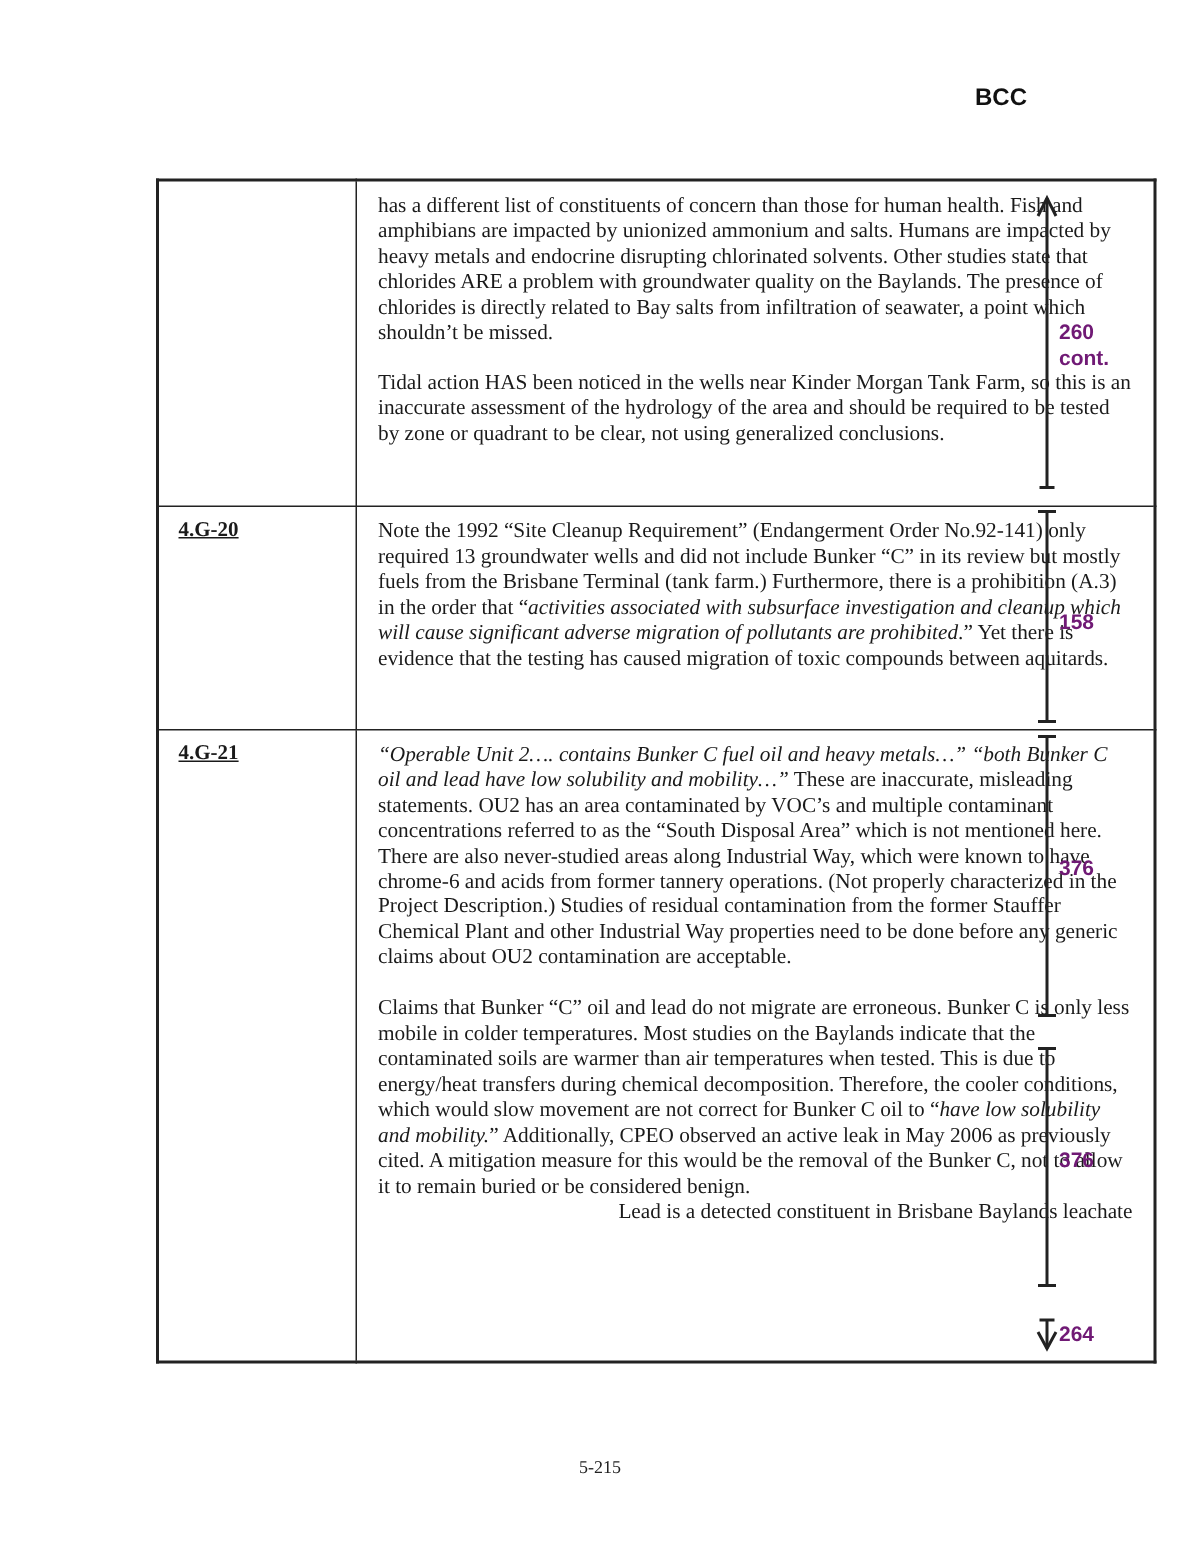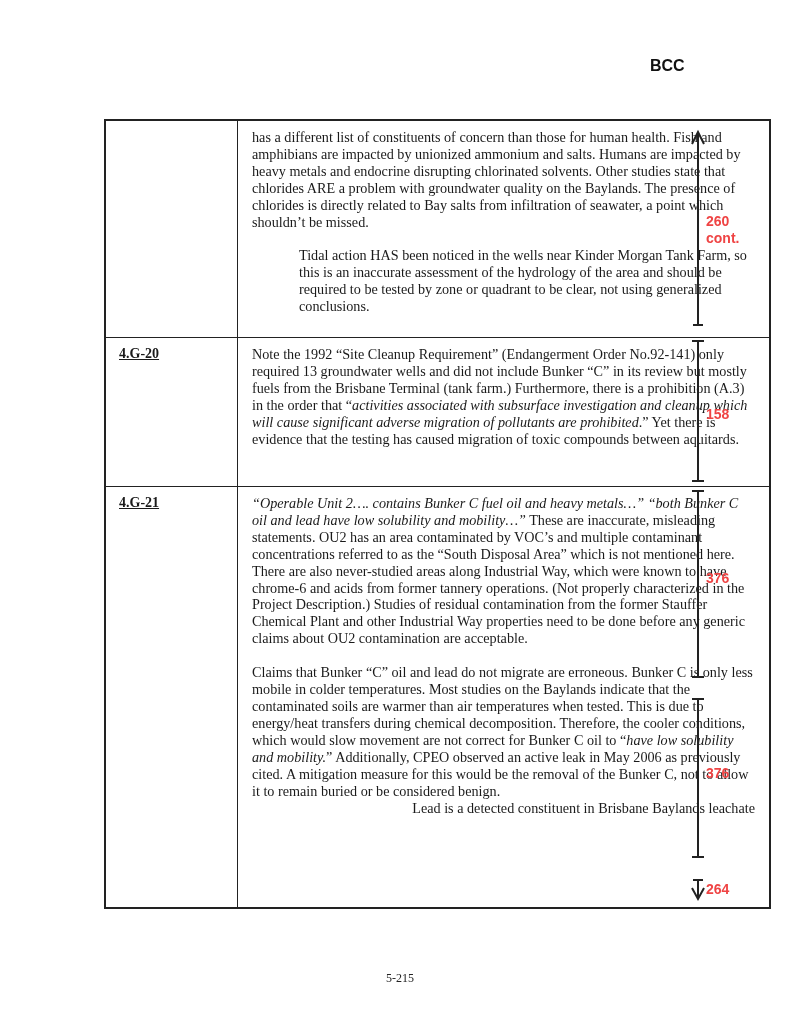--- a/index.html
+++ b/index.html
@@ -27,41 +27,41 @@
     font-size: 14.2px; line-height: 16.9px; margin: 0;
   }
   .para em { font-style: italic; }
   .row1 td { height: 216px; }
   .row2 td { height: 148px; }
   .row3 td { height: 420px; }
 
   .brackets { position: absolute; left: 0; top: 0; width: 800px; height: 1034px; pointer-events: none; }
   .bracket-label {
     position: absolute; font-family: "Liberation Sans", sans-serif; font-weight: bold;
-    font-size: 14px; color: #ef4444; line-height: 17px;
+    font-size: 14px; color: #701a75; line-height: 17px;
   }
   .page-number {
     position: absolute; top: 971px; left: 0; width: 800px; text-align: center;
     font-family: Liberation Serif, serif; font-size: 12px; color: #222;
   }
 </style>
 </head>
 <body>
 
 <div class="header-code">BCC</div>
 
 <table class="comment-table">
   <tbody>
       <tr class="row1">
     <td class="col-id">
       <span class="id-text"></span>
     </td>
     <td class="col-body">
       <p class="para" style="margin-top:8px;">has a different list of constituents of concern than those for human health. Fish and amphibians are impacted by unionized ammonium and salts.  Humans are impacted by heavy metals and endocrine disrupting chlorinated solvents.  Other studies state that chlorides ARE a problem with groundwater quality on the Baylands.  The presence of chlorides is directly related to Bay salts from infiltration of seawater, a point which shouldn’t be missed.</p>
-      <p class="para" style="margin-top:17px;margin-left:47px;">Tidal action HAS been noticed in the wells near Kinder Morgan Tank Farm, so this is an inaccurate assessment of the hydrology of the area and should be required to be tested by zone or quadrant to be clear, not using generalized conclusions.</p>
+      <p class="para" style="margin-top:17px;">Tidal action HAS been noticed in the wells near Kinder Morgan Tank Farm, so this is an inaccurate assessment of the hydrology of the area and should be required to be tested by zone or quadrant to be clear, not using generalized conclusions.</p>
     </td>
   </tr>
   <tr class="row2">
     <td class="col-id">
       <span class="id-text">4.G-20</span>
     </td>
     <td class="col-body">
       <p class="para" style="margin-top:8px;"><span>Note the 1992 “Site Cleanup Requirement” (Endangerment Order No.92-141) only required 13 groundwater wells and did not include Bunker “C” in its review but mostly fuels from the Brisbane Terminal (tank farm.) Furthermore, there is a prohibition (A.3) in the order that “</span><em>activities associated with subsurface investigation and cleanup which will cause significant adverse migration of pollutants are prohibited</em><span>.”  Yet there is evidence that the testing has caused migration of toxic compounds between aquitards.</span></p>
     </td>
   </tr>

